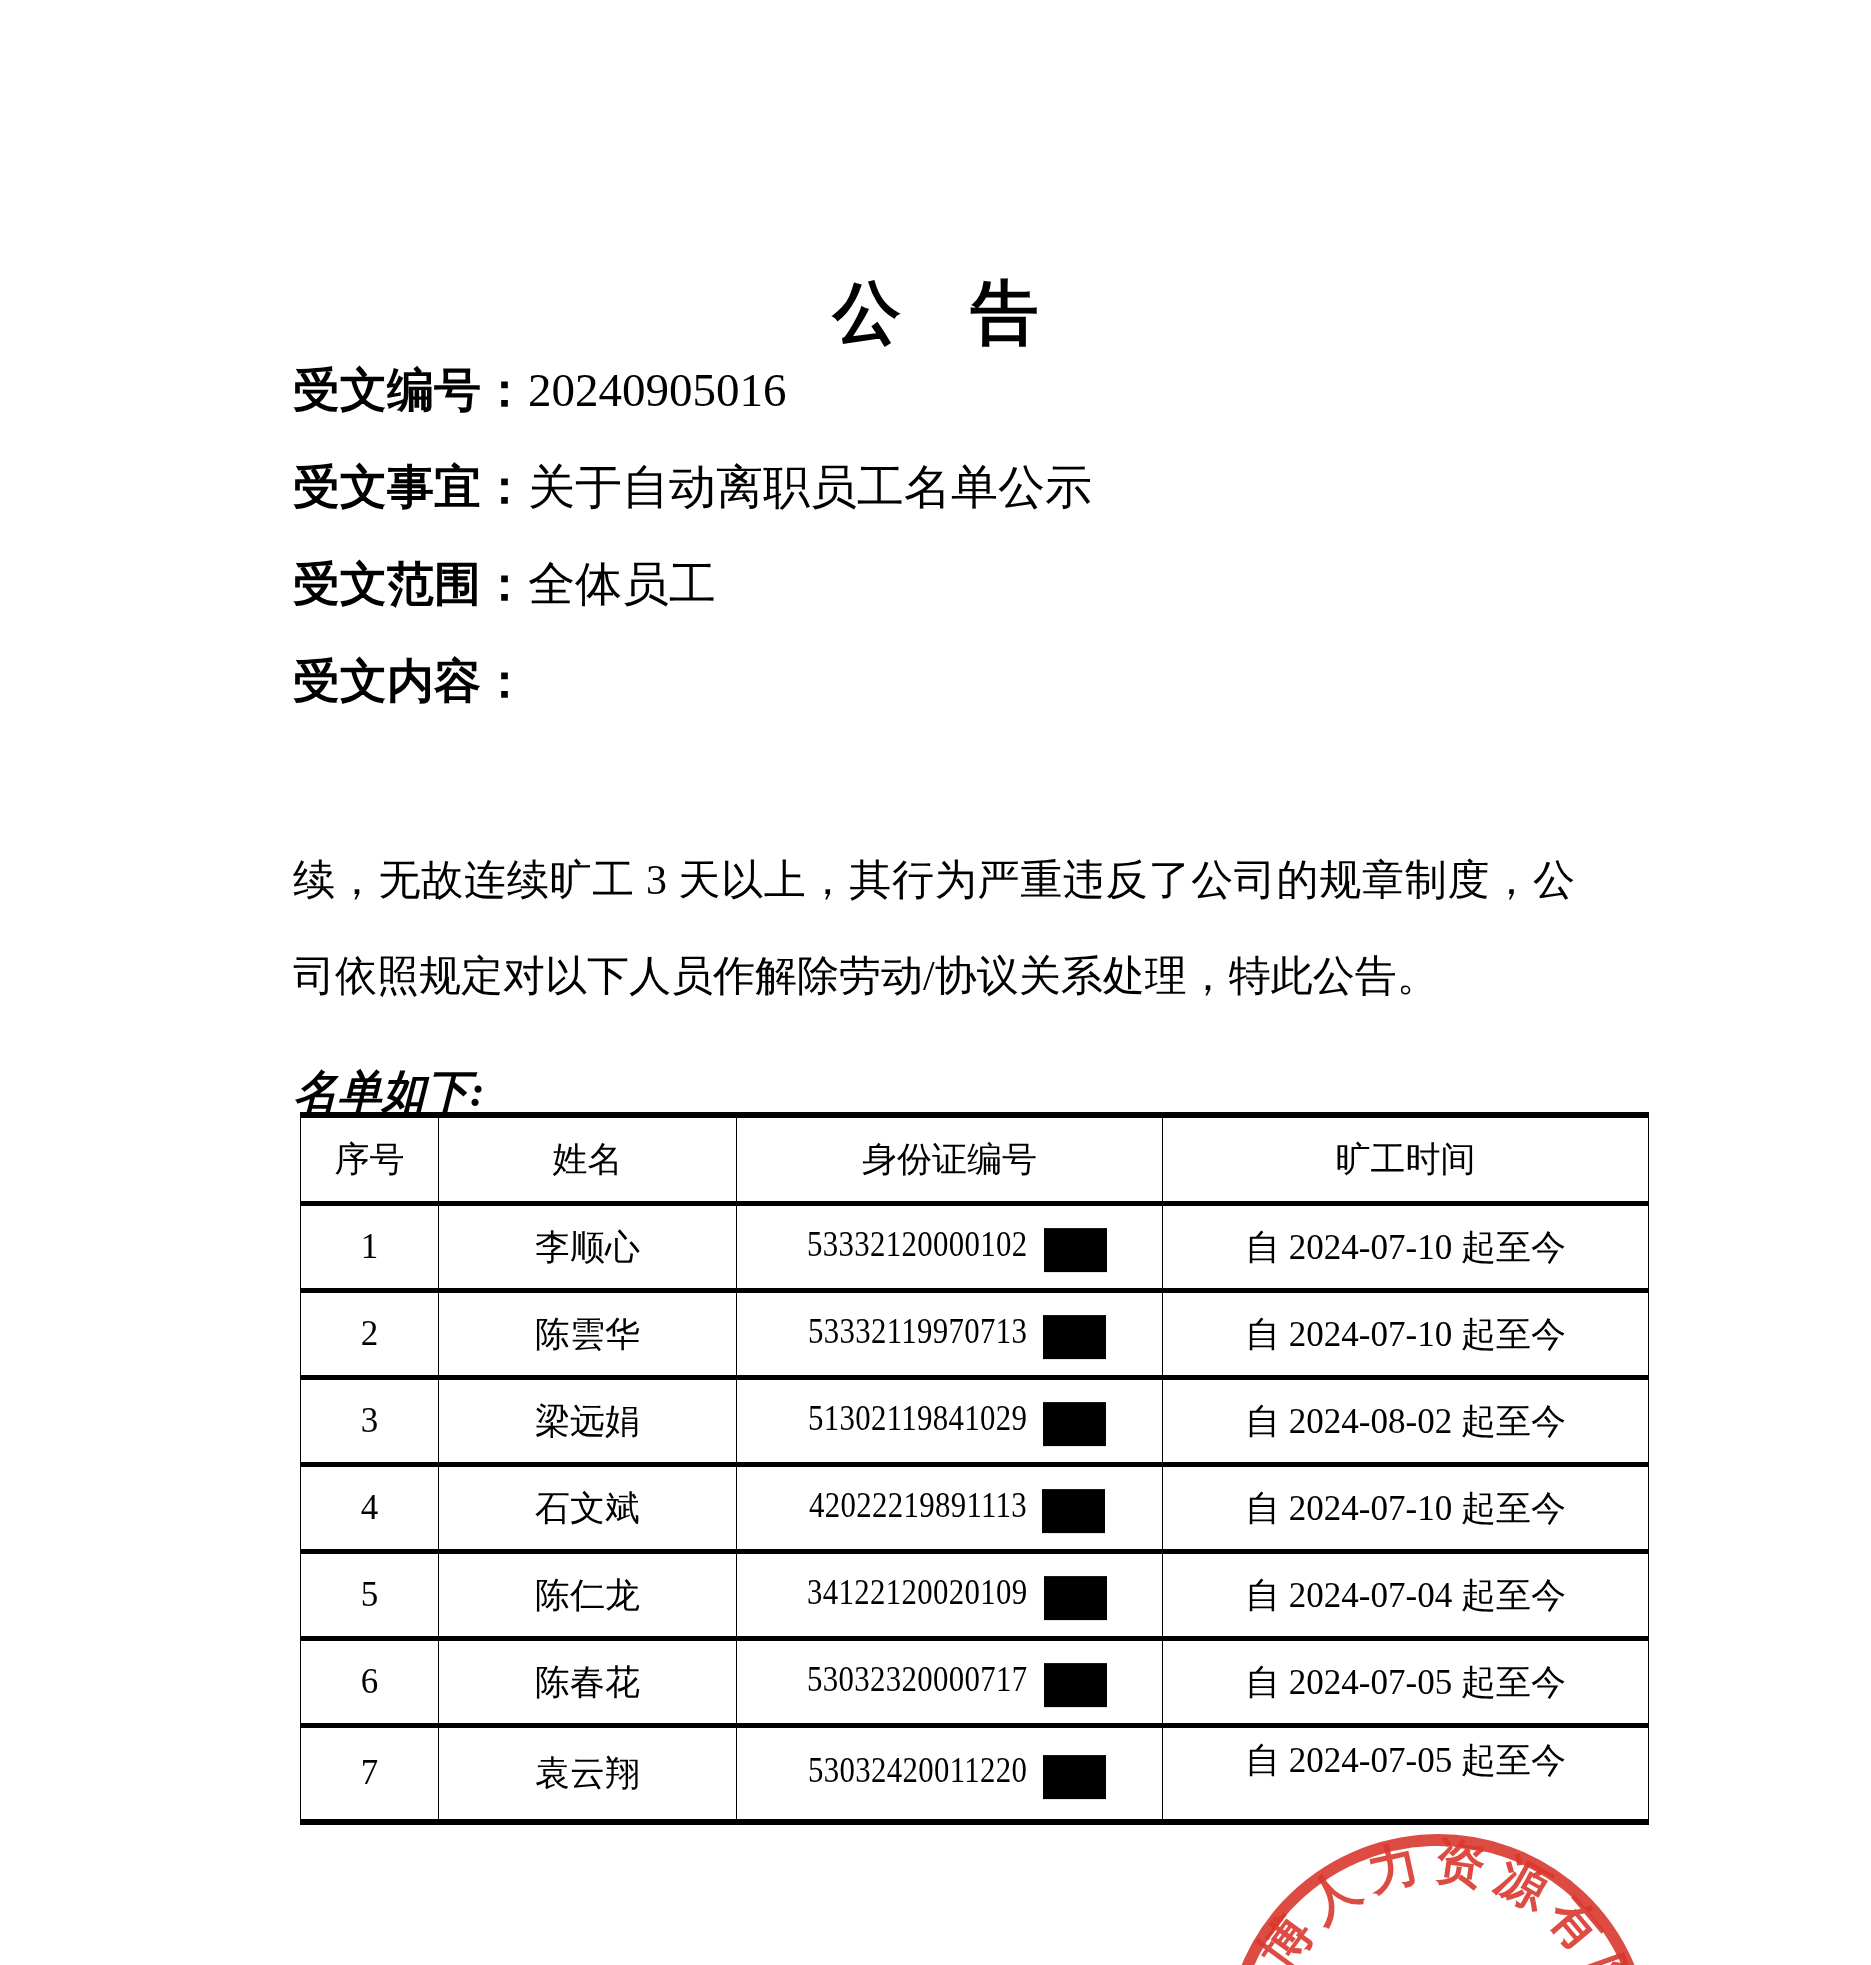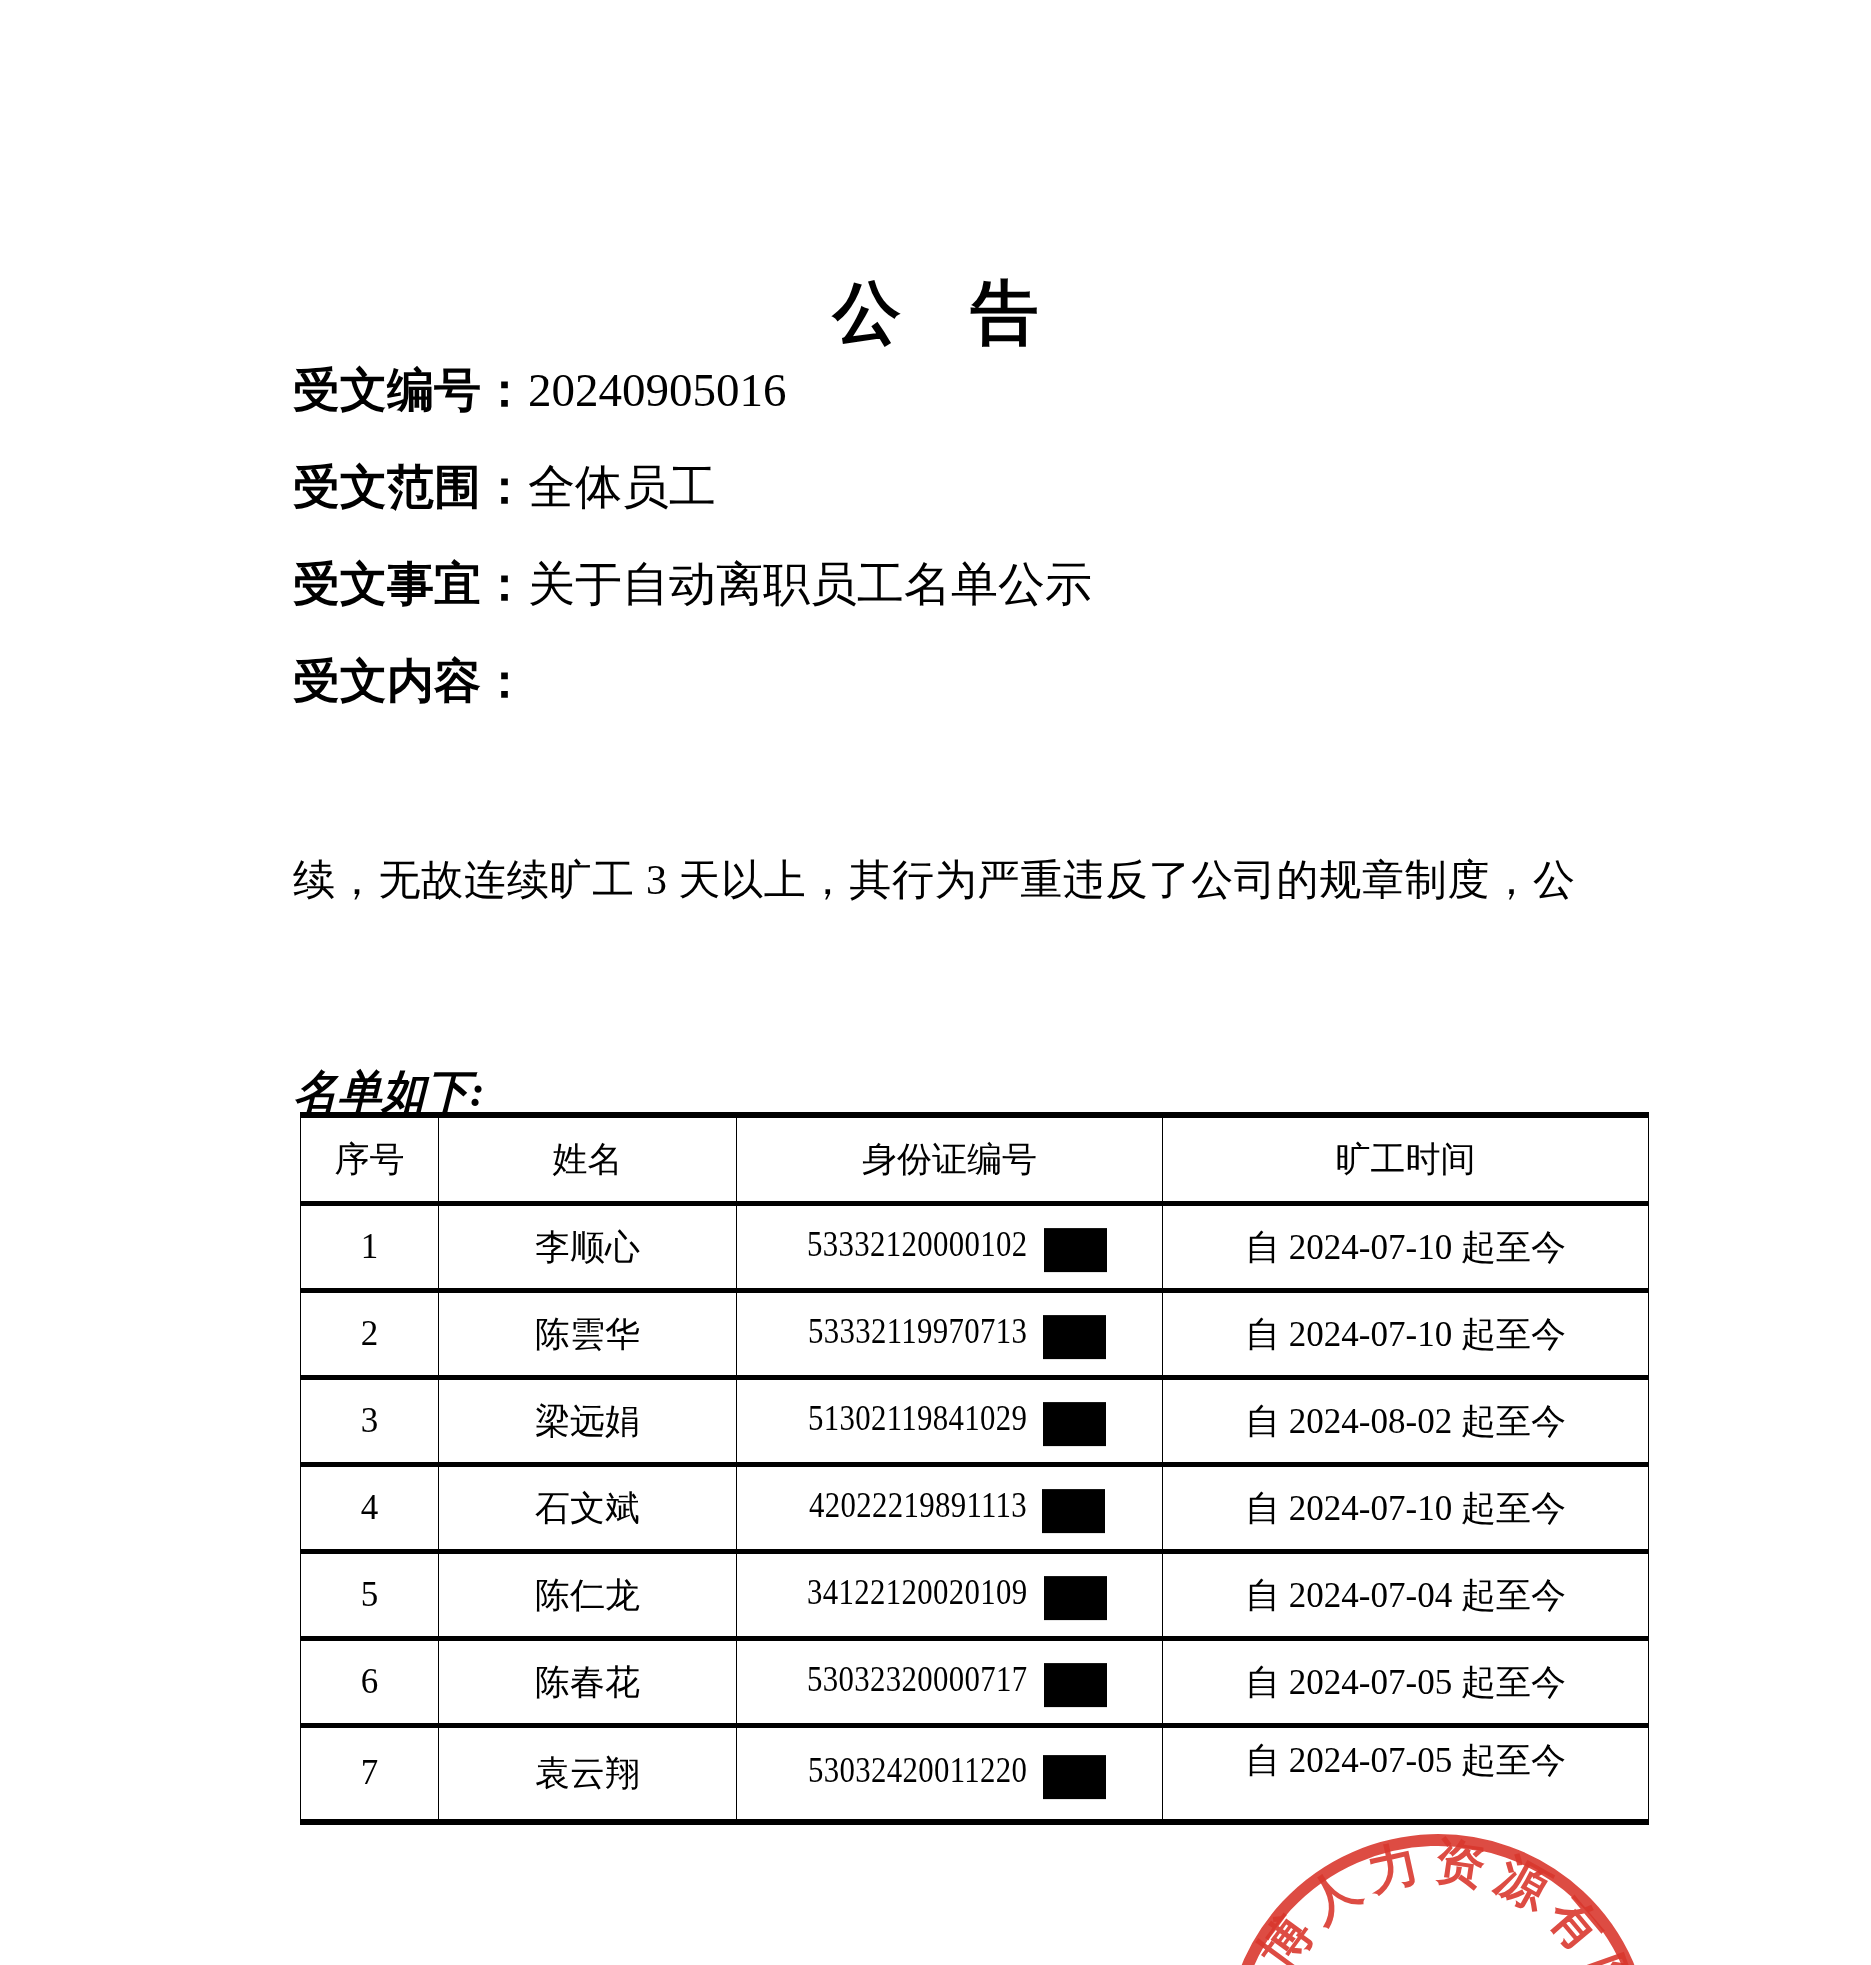--- a/index.html
+++ b/index.html
@@ -61,32 +61,33 @@
 
 <div class="page">
 
   <div class="doc-title">公　告</div>
 
   <div class="fields">
     <div class="field-line">
       <span class="flabel">受文编号：</span><span>20240905016</span>
     </div>
     <div class="field-line">
-      <span class="flabel">受文范围：</span><span>全体员工</span>
+      <span class="flabel">受文事宜：</span><span>关于自动离职员工名单公示</span>
     </div>
     <div class="field-line">
-      <span class="flabel">受文事宜：</span><span>关于自动离职员工名单公示</span>
+      <span class="flabel">受文范围：</span><span>全体员工</span>
     </div>
     <div class="field-line">
       <span class="flabel">受文内容：</span><span></span>
     </div>
   </div>
 
   <div class="para">
     <div class="jline">续，无故连续旷工 3 天以上，其行为严重违反了公司的规章制度，公</div>
+    <div>司依照规定对以下人员作解除劳动/协议关系处理，特此公告。</div>
   </div>
 
   <div class="list-intro">名单如下:</div>
 
   <div class="roster">
     <table class="roster-table">
       <colgroup>
         <col style="width:138px">
           <col style="width:298px">
           <col style="width:426px">

